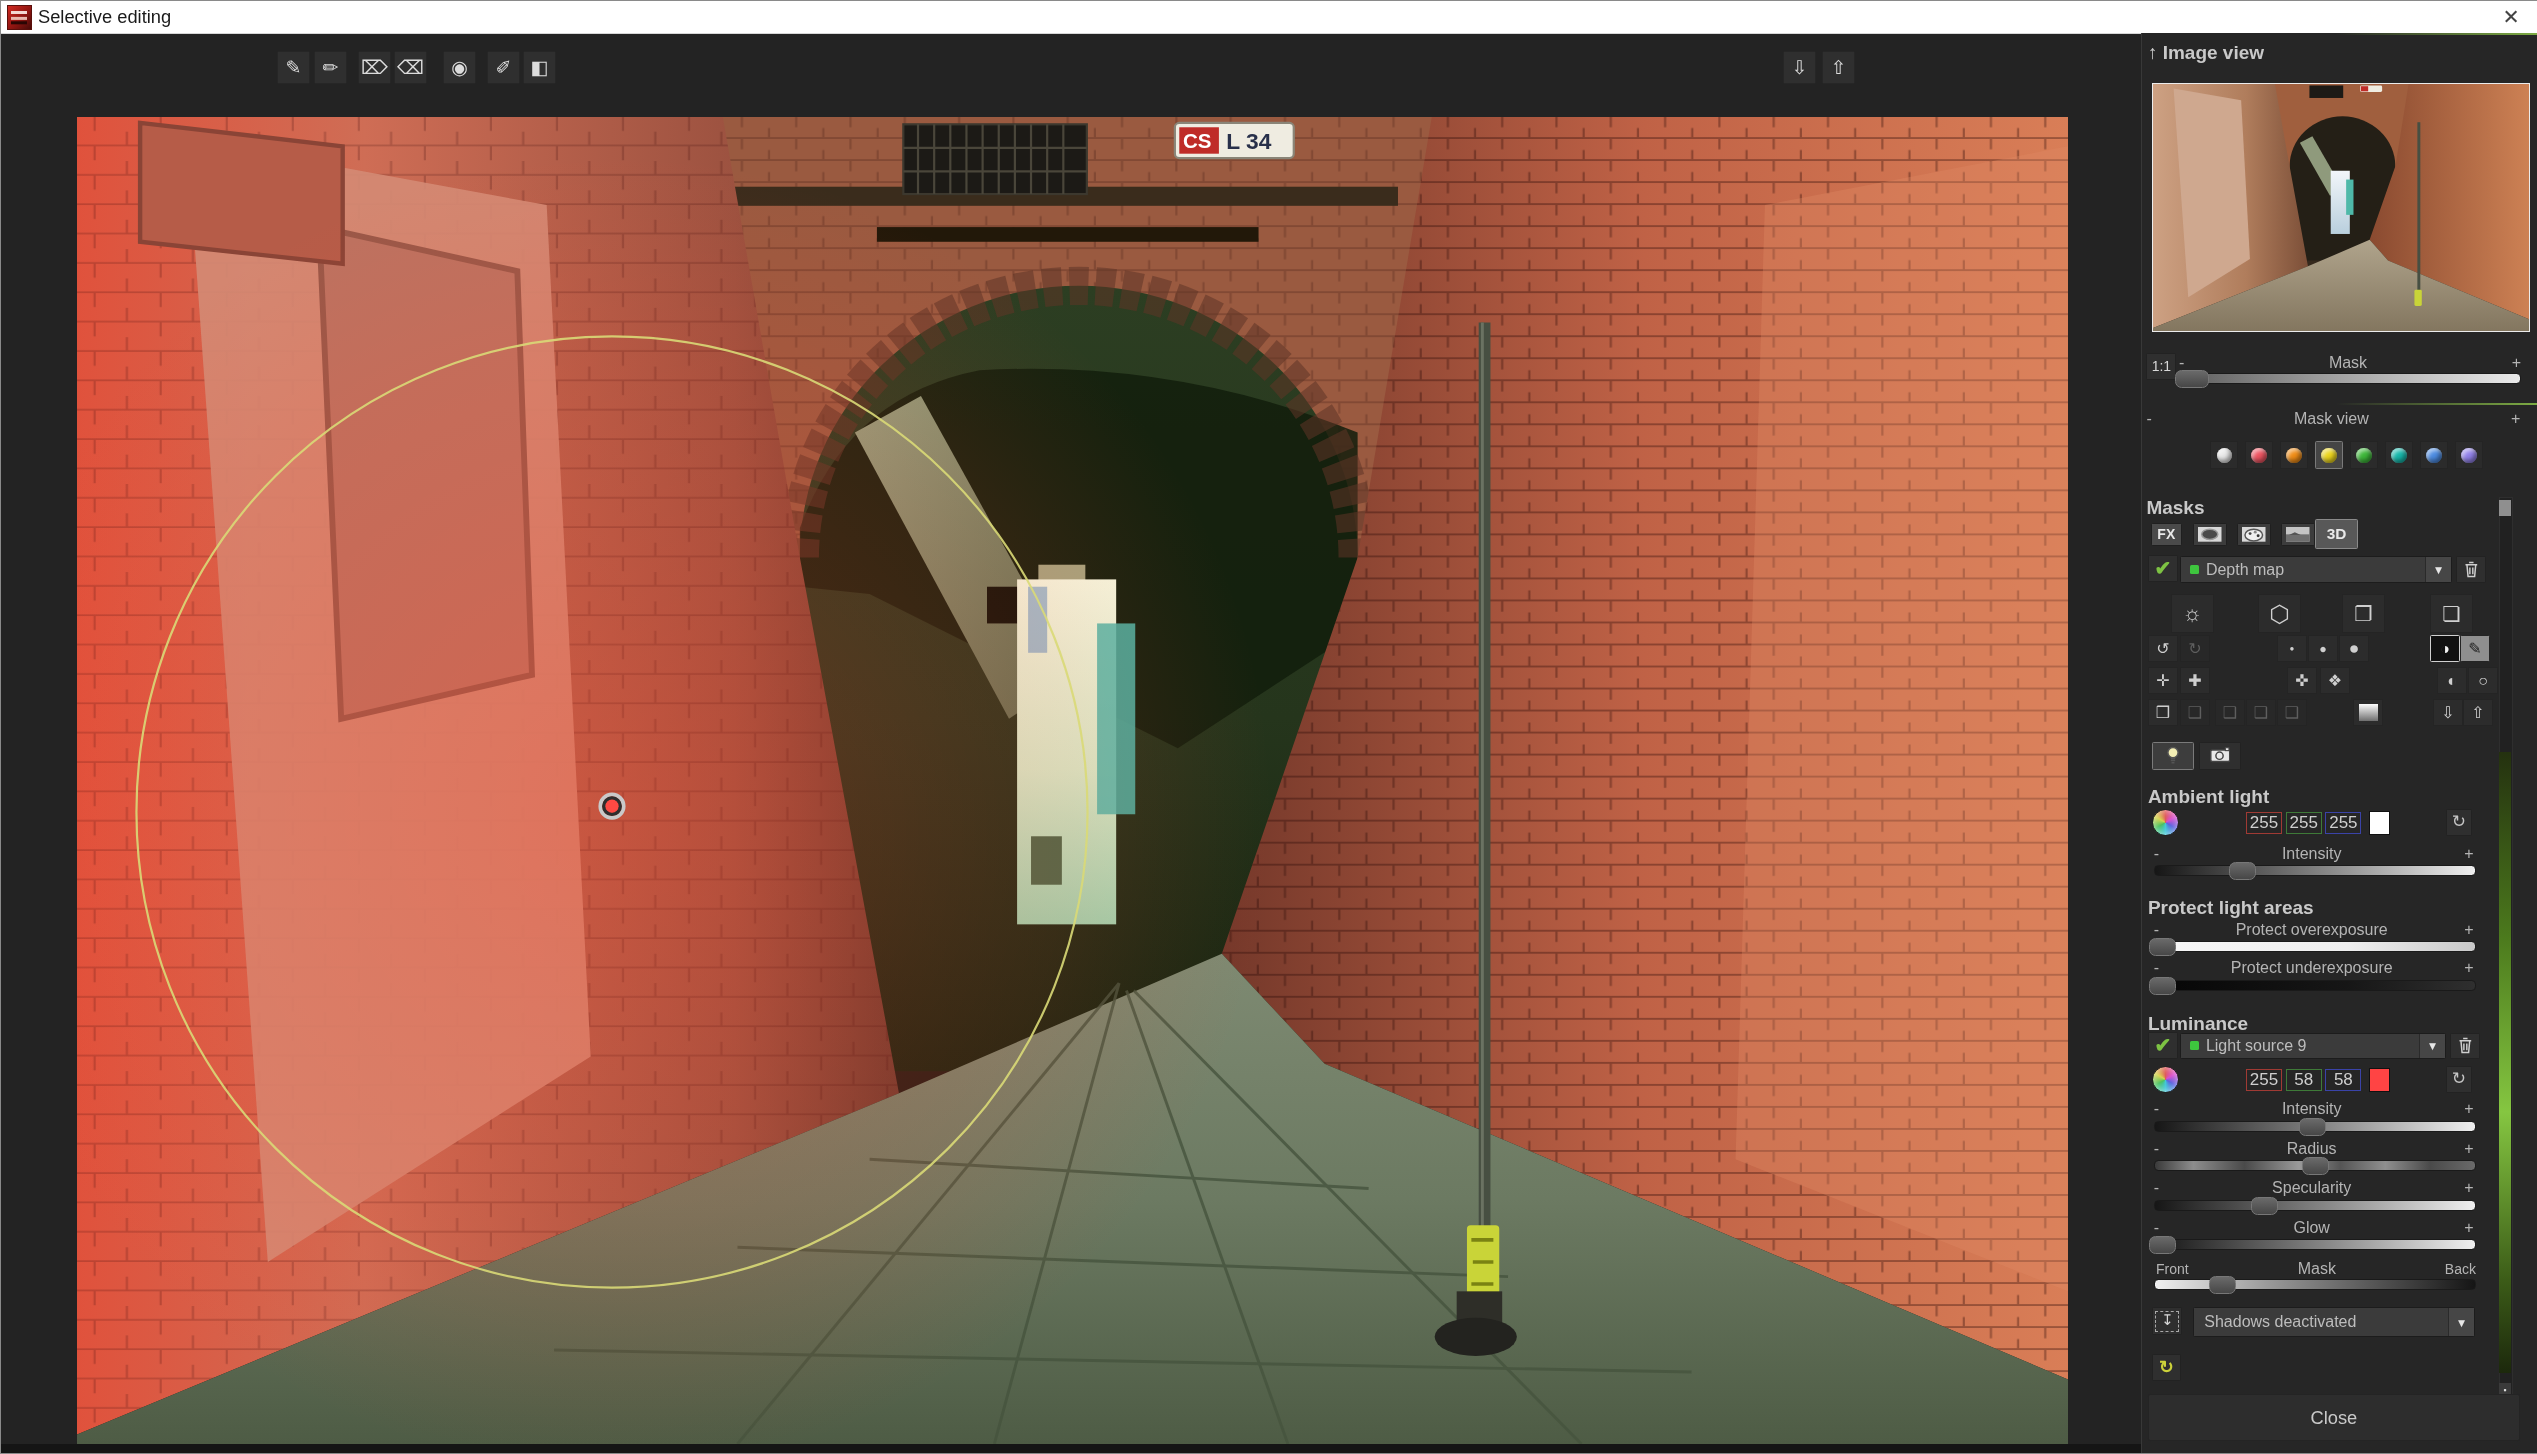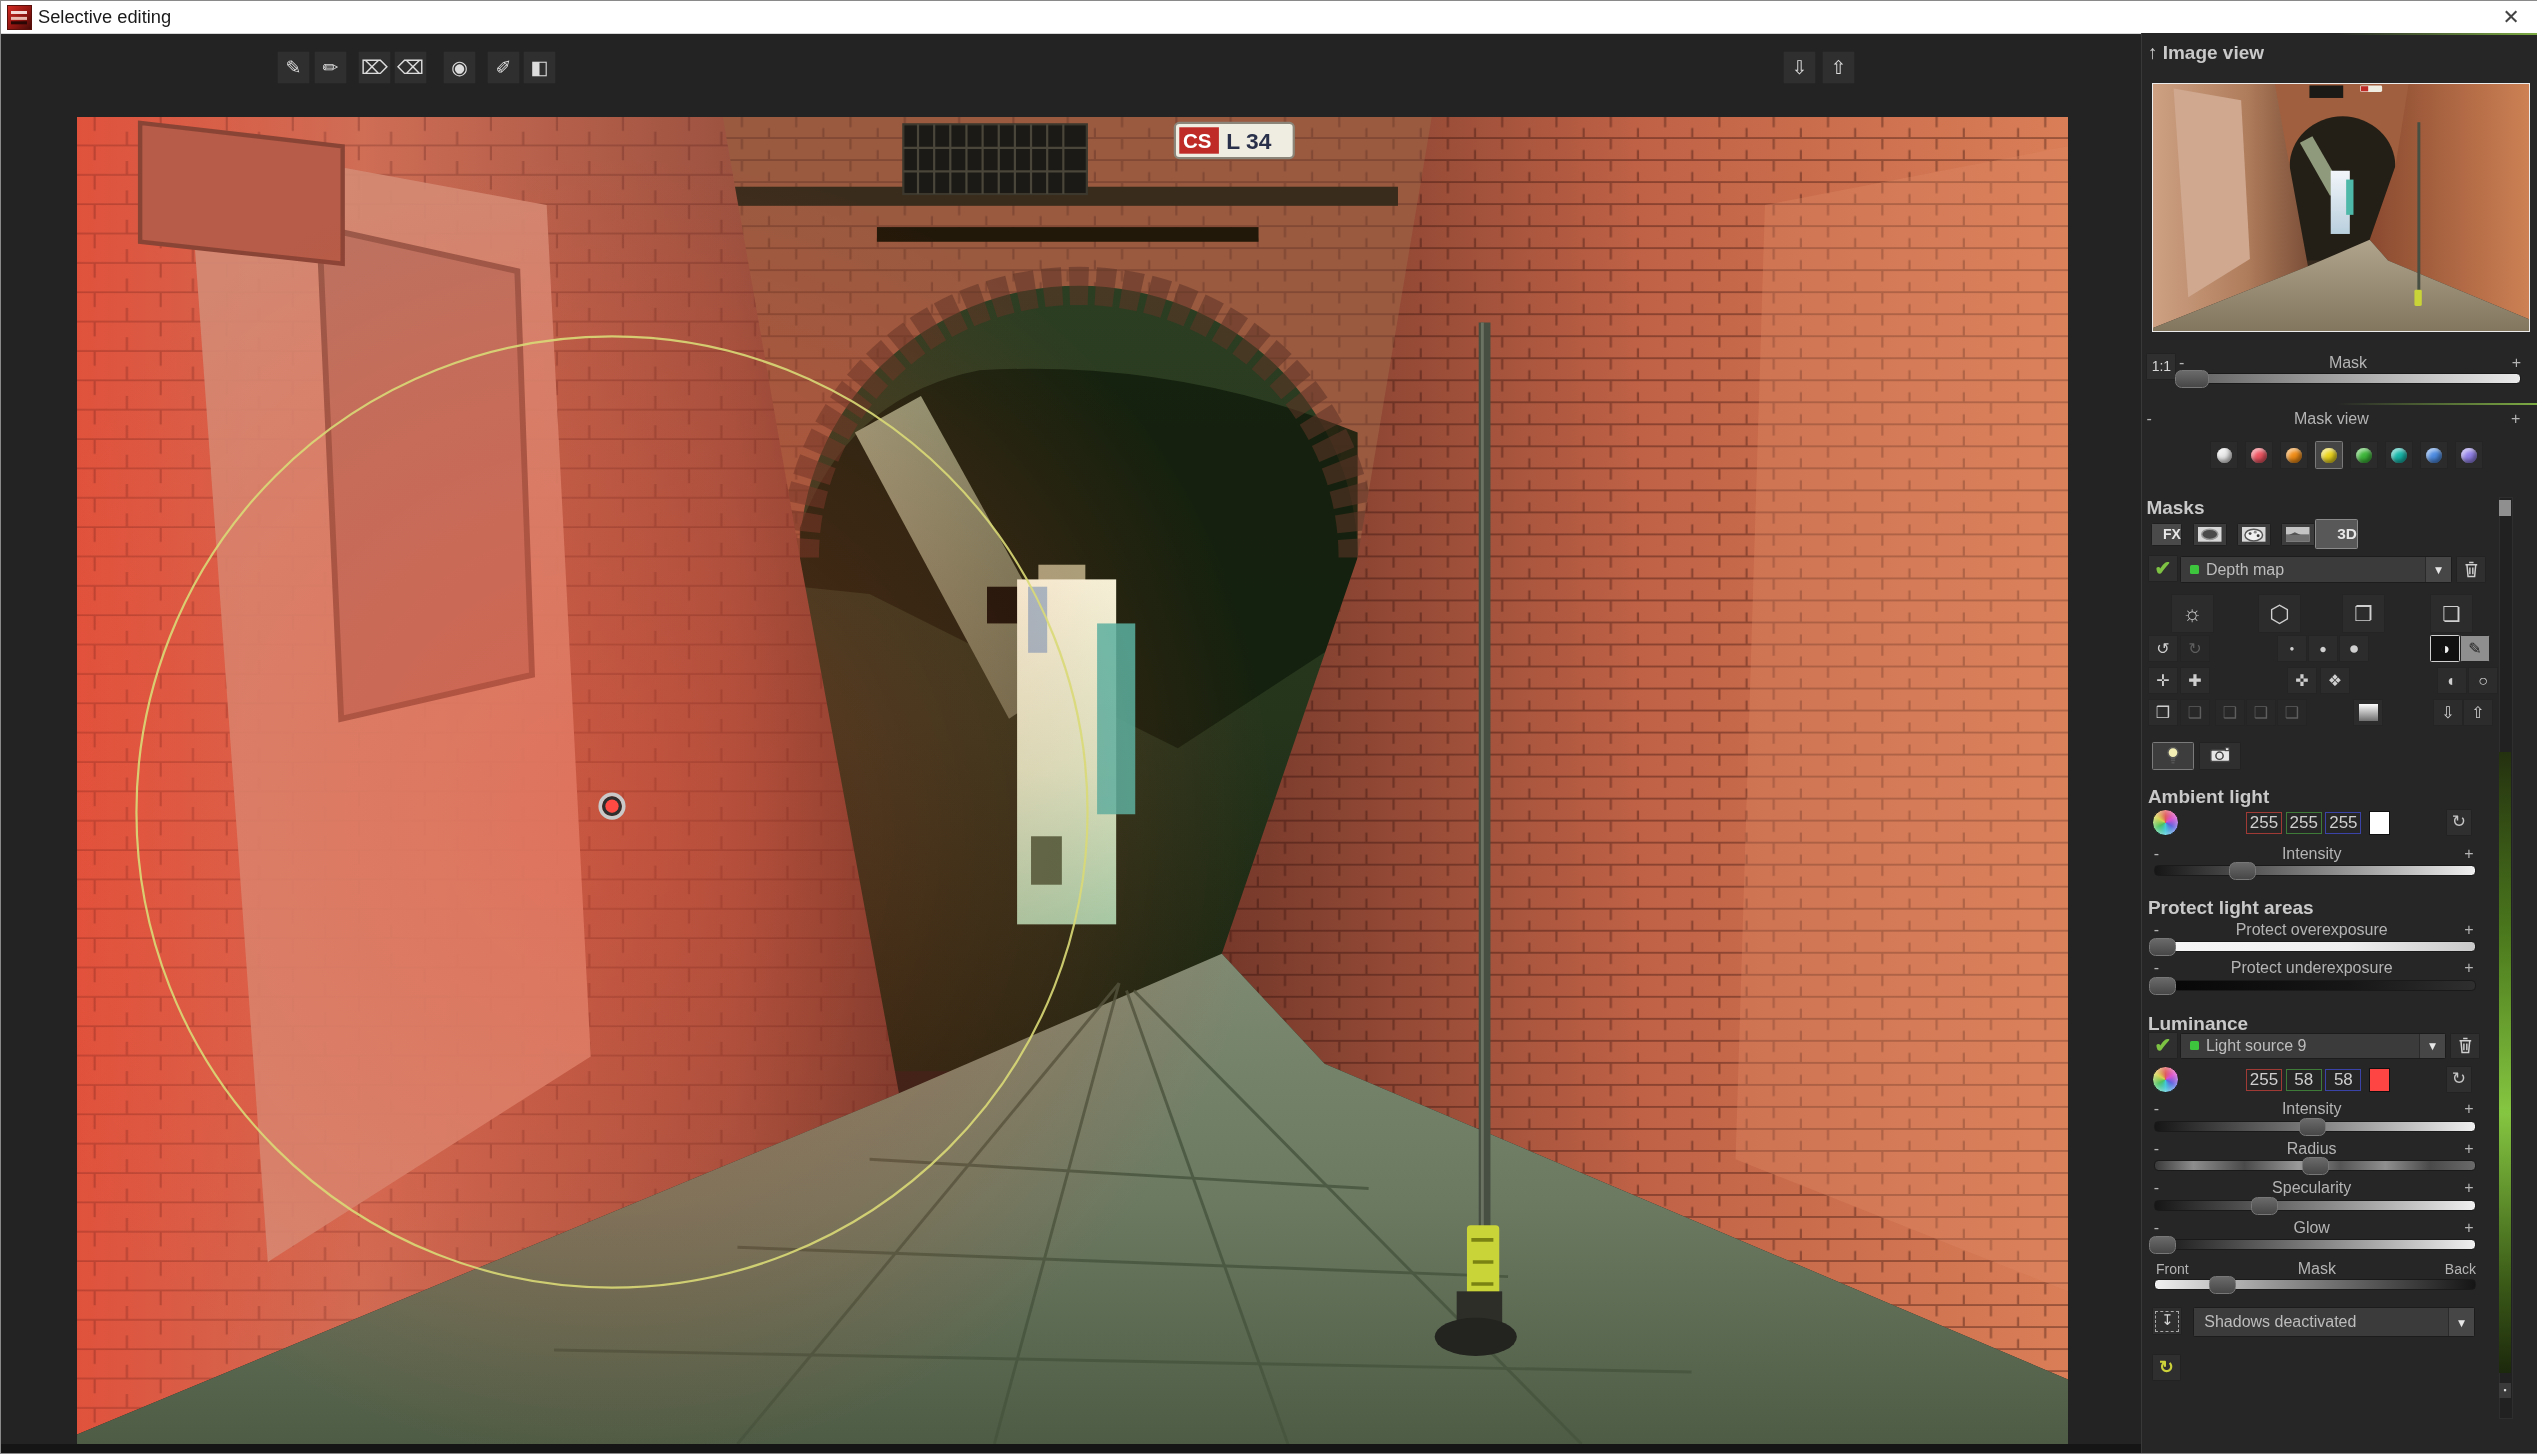--- a/index.html
+++ b/index.html
@@ -28,21 +28,21 @@
   .t-zoom{background:linear-gradient(90deg,#5e5e5e,#9a9a9a 40%,#e9e9e9);}
   .t-white{background:linear-gradient(90deg,#f7f7f7,#efefef 60%,#c9c9c9);}
   .t-dark{background:linear-gradient(90deg,#060606,#161616 60%,#2f2f2f);}
   .t-patchy{background:linear-gradient(90deg,#3a3a3a,#8d8d8d 12%,#4a4a4a 28%,#9a9a9a 45%,#555 58%,#8f8f8f 72%,#4a4a4a 86%,#6a6a6a);}
   .t-reverse{background:linear-gradient(90deg,#f0f0f0,#9a9a9a 35%,#151515);}
   .handle{position:absolute;top:-4.4px;width:25px;height:16px;background:linear-gradient(180deg,#6a6a6a,#474747);border:0.7px solid #777;border-radius:6.6px;}
   .dotcellwrap{position:absolute;display:flex;gap:6.6px;}
   .dot-cell{width:26.4px;height:26.4px;background:#2b2b2b;border:0.7px solid #242424;display:flex;align-items:center;justify-content:center;border-radius:1.5px;}
   .dot-cell.selected{background:#454545;border:0.7px solid #7a7a7a;}
   .dot{width:15.4px;height:15.4px;border-radius:50%;box-shadow:inset -2.2px -2.9px 4.4px rgba(0,0,0,.45),inset 2.2px 2.9px 3.7px rgba(255,255,255,.55);}
-  .tab{position:absolute;background:#4a4a4a;border:0.7px solid #1f1f1f;border-radius:1.5px;color:#e8e8e8;font-weight:700;text-align:right;}
+  .tab{position:absolute;background:#4a4a4a;border:0.7px solid #1f1f1f;border-radius:1.5px;color:#e8e8e8;font-weight:700;text-align:center;}
   .tab.pict{background:#3c3c3c;}
   .tab.sel{background:#585858;border:0.7px solid #8a8a8a;}
   .dropdown{position:absolute;background:#3b3b3b;border:0.7px solid #1c1c1c;border-radius:1.5px;display:flex;align-items:center;color:#bdbdbd;font-size:16px;}
   .dd-square{width:8.8px;height:8.8px;background:#3ec53e;margin:0 7.3px 0 8.8px;border-radius:1.5px;}
   .dd-caret{margin-left:auto;width:25px;align-self:stretch;background:#464646;border-left:0.7px solid #2a2a2a;display:flex;align-items:center;justify-content:center;color:#e6e6e6;font-size:11.7px;}
   .check-btn{color:#7dc243;font-size:20px;font-weight:700;}
   .op{position:absolute;width:28px;height:25px;background:#2c2c2c;border:0.7px solid #242424;border-radius:1.5px;color:#cfcfcf;display:flex;align-items:center;justify-content:center;font-size:16px;}
   .op.dim{color:#5e5e5e;background:#282828;}
   .op.inv{background:#101010;color:#f2f2f2;border:0.7px solid #cfcfcf;}
   .op.lit{background:#8f8f8f;color:#1c1c1c;}
@@ -538,15 +538,16 @@
       <span style="margin-left:10.3px">Shadows deactivated</span>
       <span class="dd-caret">▼</span>
     </div>
     <div class="sq-btn" style="left:10.3px;top:1321px;width:26.4px;height:25px;line-height:25px;color:#ccd23a;font-size:17.6px;font-weight:700">↻</div>
 
     <div class="scrollbar"></div>
     <div class="sb-up"></div>
     <div class="sb-thumb"></div>
     <div class="sb-down">▪</div>
 
+    <div class="close-btn">Close</div>
   </div>
 </div>
 
 
 </body></html>

